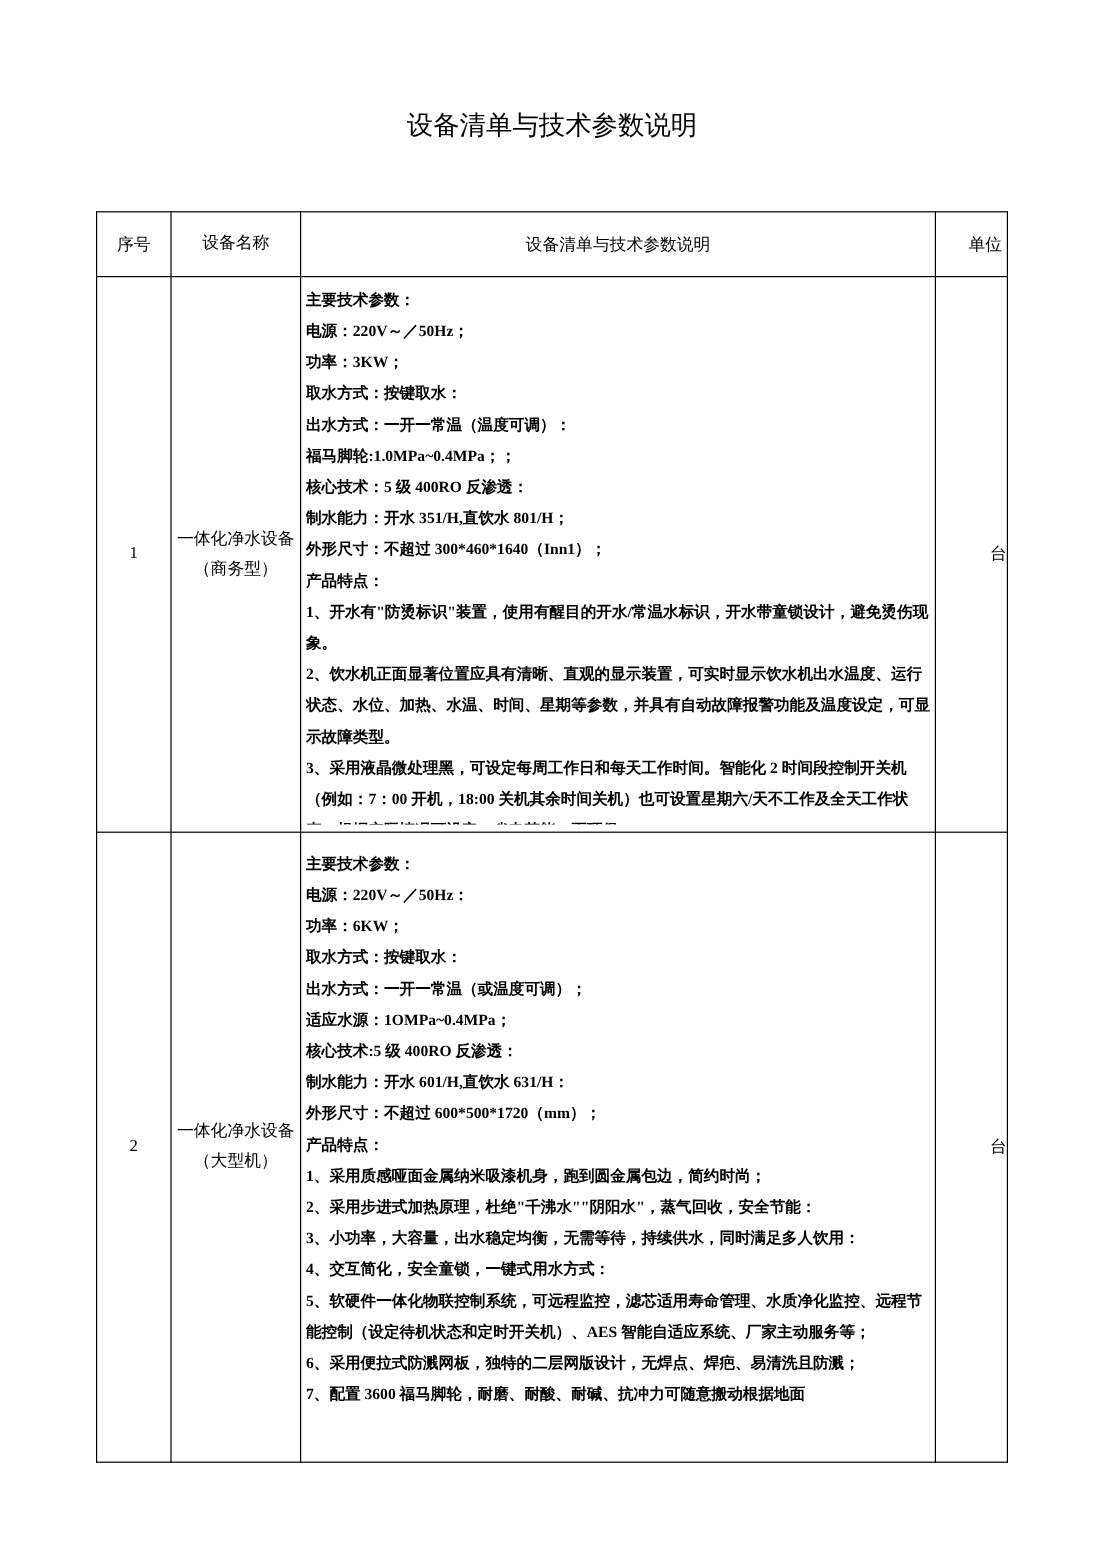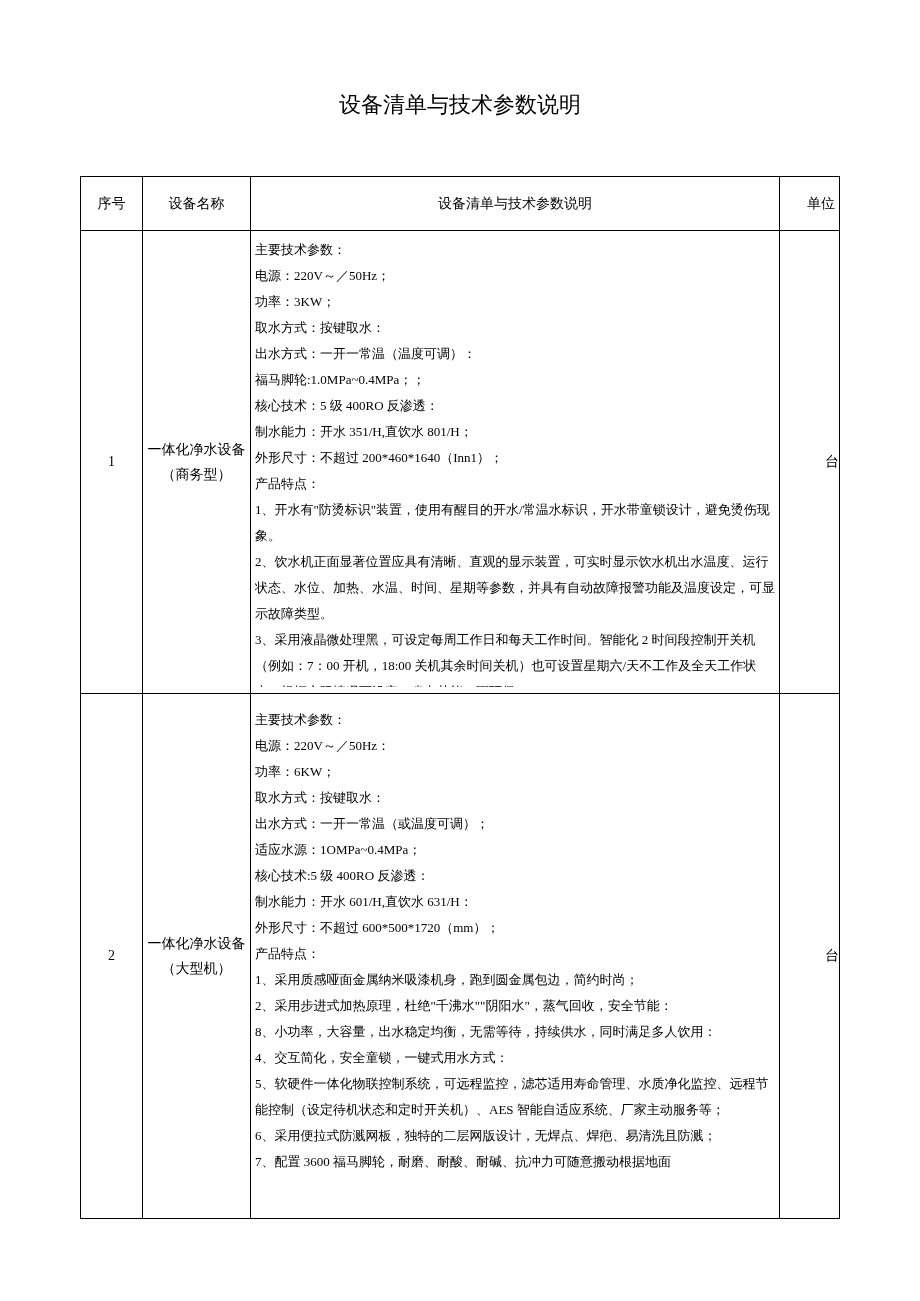--- a/index.html
+++ b/index.html
@@ -59,20 +59,21 @@
       font-size: 13px;
     }
     .spec-wrapper-clipped {
       line-height: 2.0;
       font-size: 13px;
       height: 450px;
       overflow: hidden;
     }
     .spec-line {
       display: block;
+      font-weight: bold;
     }
     .row1-spec {
       height: 460px;
     }
     .row2-spec {
       height: 525px;
       padding-top: 0;
       padding-bottom: 30px;
     }
   </style>
@@ -100,21 +101,21 @@
       <td class="col-spec row1-spec">
         <div class="spec-wrapper-clipped">
           <span class="spec-line">主要技术参数：</span>
           <span class="spec-line">电源：220V～／50Hz；</span>
           <span class="spec-line">功率：3KW；</span>
           <span class="spec-line">取水方式：按键取水：</span>
           <span class="spec-line">出水方式：一开一常温（温度可调）：</span>
           <span class="spec-line">福马脚轮:1.0MPa~0.4MPa；；</span>
           <span class="spec-line">核心技术：5 级 400RO 反渗透：</span>
           <span class="spec-line">制水能力：开水 351/H,直饮水 801/H；</span>
-          <span class="spec-line">外形尺寸：不超过 200*460*1640（Inn1）；</span>
+          <span class="spec-line">外形尺寸：不超过 300*460*1640（Inn1）；</span>
           <span class="spec-line">产品特点：</span>
           <span class="spec-line">1、开水有"防烫标识"装置，使用有醒目的开水/常温水标识，开水带童锁设计，避免烫伤现象。</span>
           <span class="spec-line">2、饮水机正面显著位置应具有清晰、直观的显示装置，可实时显示饮水机出水温度、运行状态、水位、加热、水温、时间、星期等参数，并具有自动故障报警功能及温度设定，可显示故障类型。</span>
           <span class="spec-line">3、采用液晶微处理黑，可设定每周工作日和每天工作时间。智能化 2 时间段控制开关机（例如：7：00 开机，18:00 关机其余时间关机）也可设置星期六/天不工作及全天工作状态，根据实际情况可设定，省电节能，更环保</span>
         </div>
       </td>
       <td class="col-unit">台</td>
     </tr>
     <tr>
       <td class="col-seq">2</td>
@@ -129,21 +130,21 @@
           <span class="spec-line">功率：6KW；</span>
           <span class="spec-line">取水方式：按键取水：</span>
           <span class="spec-line">出水方式：一开一常温（或温度可调）；</span>
           <span class="spec-line">适应水源：1OMPa~0.4MPa；</span>
           <span class="spec-line">核心技术:5 级 400RO 反渗透：</span>
           <span class="spec-line">制水能力：开水 601/H,直饮水 631/H：</span>
           <span class="spec-line">外形尺寸：不超过 600*500*1720（mm）；</span>
           <span class="spec-line">产品特点：</span>
           <span class="spec-line">1、采用质感哑面金属纳米吸漆机身，跑到圆金属包边，简约时尚；</span>
           <span class="spec-line">2、采用步进式加热原理，杜绝"千沸水""阴阳水"，蒸气回收，安全节能：</span>
-          <span class="spec-line">8、小功率，大容量，出水稳定均衡，无需等待，持续供水，同时满足多人饮用：</span>
+          <span class="spec-line">3、小功率，大容量，出水稳定均衡，无需等待，持续供水，同时满足多人饮用：</span>
           <span class="spec-line">4、交互简化，安全童锁，一键式用水方式：</span>
           <span class="spec-line">5、软硬件一体化物联控制系统，可远程监控，滤芯适用寿命管理、水质净化监控、远程节能控制（设定待机状态和定时开关机）、AES 智能自适应系统、厂家主动服务等；</span>
           <span class="spec-line">6、采用便拉式防溅网板，独特的二层网版设计，无焊点、焊疤、易清洗且防溅；</span>
           <span class="spec-line">7、配置 3600 福马脚轮，耐磨、耐酸、耐碱、抗冲力可随意搬动根据地面</span>
         </div>
       </td>
       <td class="col-unit">台</td>
     </tr>
   </tbody>
 </table>

